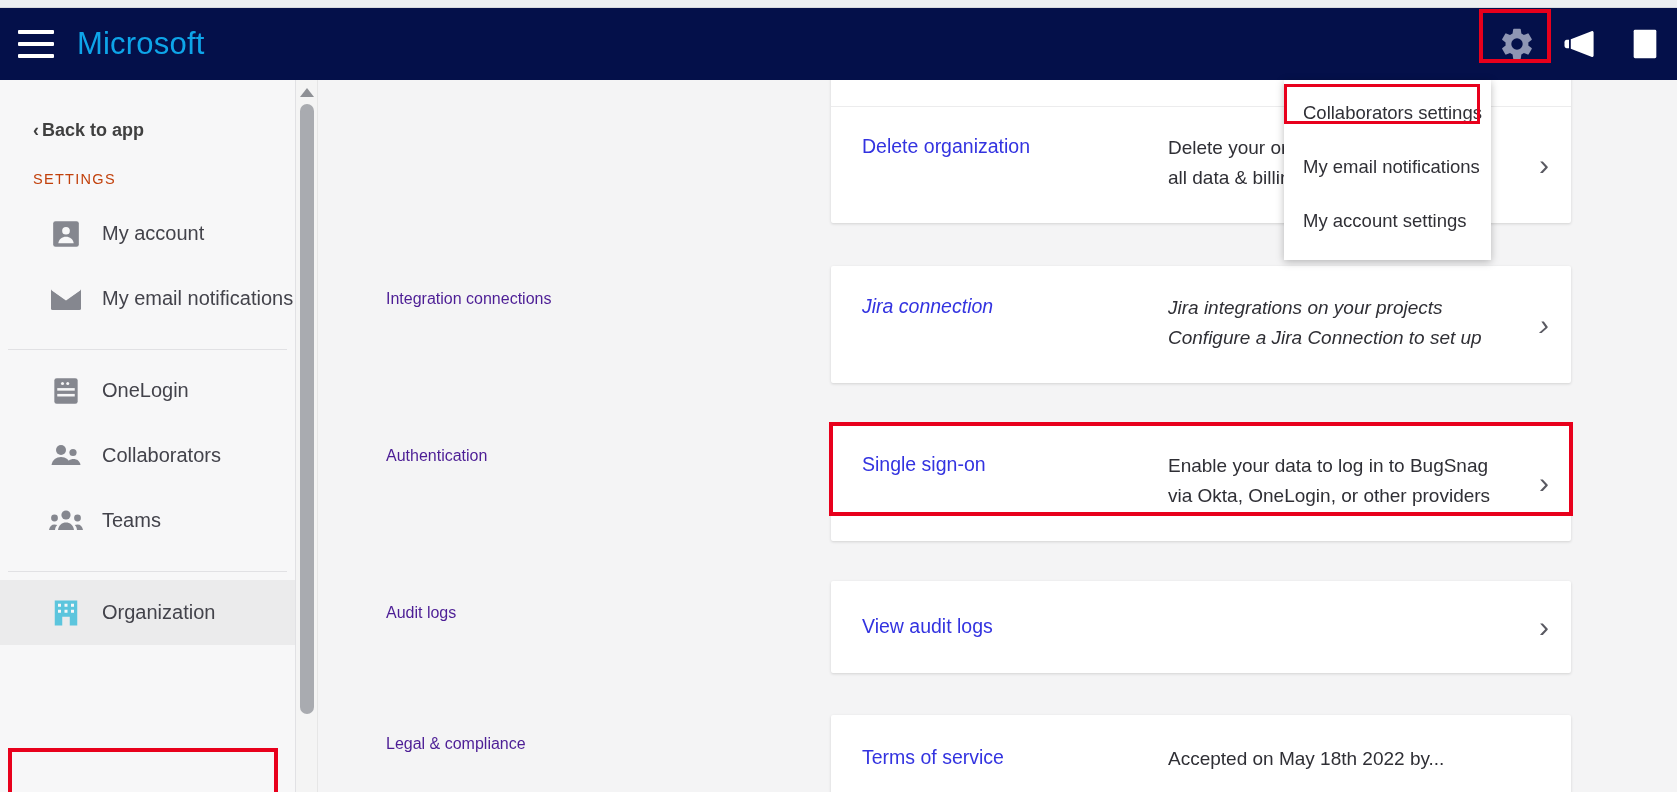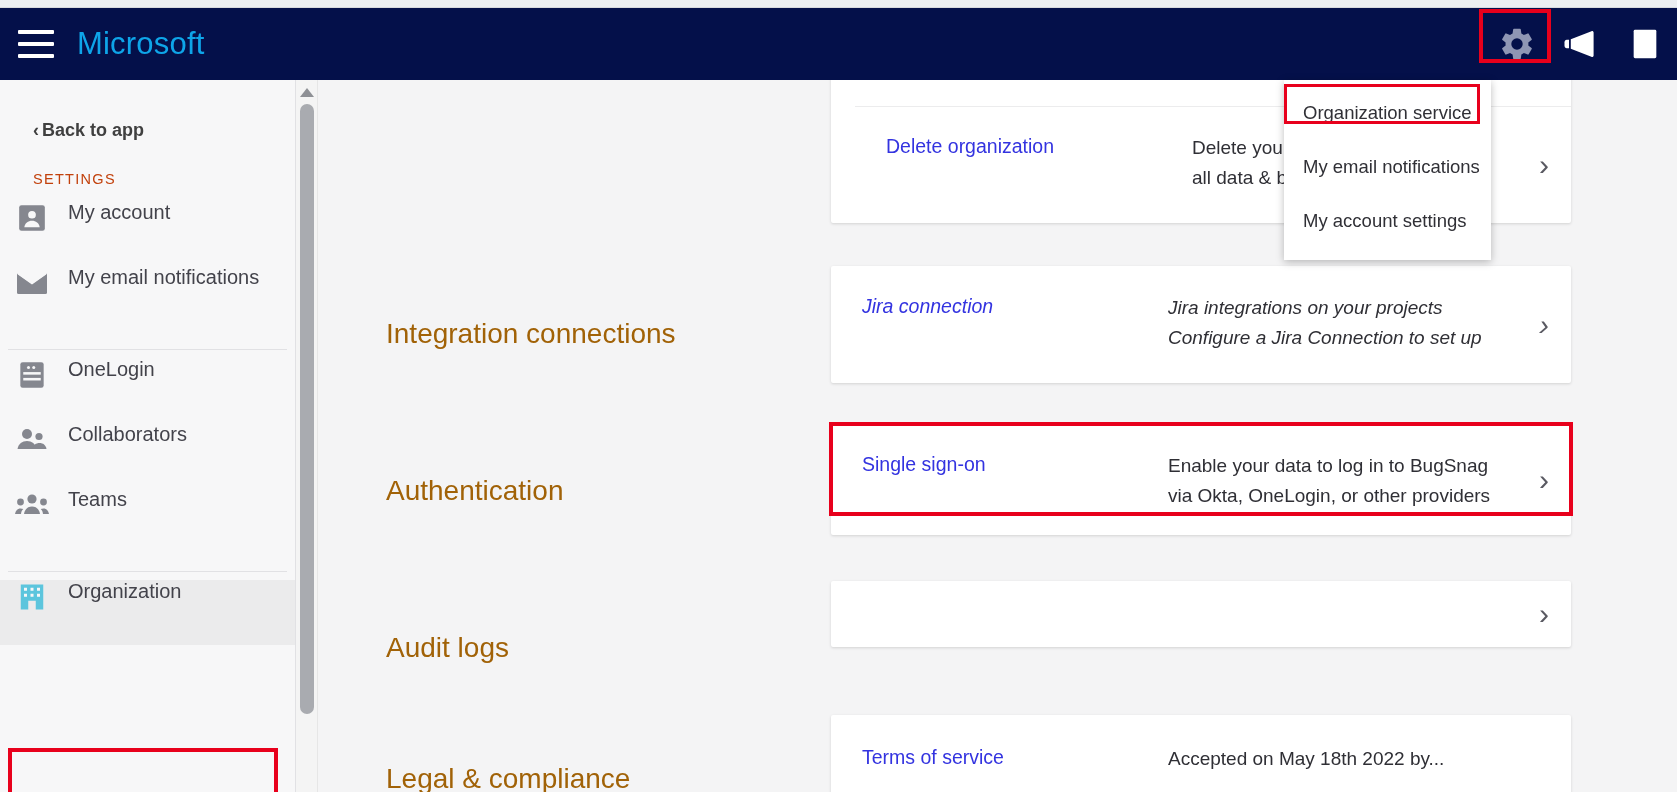--- a/index.html
+++ b/index.html
@@ -58,22 +58,22 @@
     color: #404040; font-size: 18px; font-weight: 700;
     padding: 40px 0 0 33px; cursor: pointer; display: inline-block;
   }
   .back-chev { font-weight: 700; margin-right: 3px; }
   .section-label {
     color: #c2410c; font-size: 14.5px; letter-spacing: 1.3px;
     padding: 30px 0 0 33px; text-transform: uppercase;
   }
   .nav-list { margin-top: 14px; }
   .nav-item {
-    display: flex; height: 65px;
-    padding-left: 15px; cursor: pointer; position: relative;
+    display: flex; align-items: center; height: 65px;
+    padding-left: 49px; cursor: pointer; position: relative;
   }
   .nav-item .ico { width: 34px; height: 34px; flex: 0 0 34px; display:flex; align-items:center; justify-content:center; }
   .nav-item .lbl { margin-left: 19px; font-size: 20px; color: #43434b; }
   .nav-item.active { background: #ebebec; }
   .nav-divider { height: 1px; background: #e1e1e4; margin: 18px 8px 8px 8px; }
   .org-highlight {
     position: absolute; left: 8px; top: 668px; width: 270px; height: 62px;
     border: 4px solid #e8001c; pointer-events: none;
   }
 
@@ -95,21 +95,21 @@
 
   
   .main {
     position: absolute; left: 318px; top: 80px;
     width: 1359px; height: 712px; background: #f4f4f5; overflow: hidden;
   }
   .row {
     position: absolute; left: 0; width: 1359px; display: flex;
   }
   .row-label {
-    width: 445px; font-size: 28px; color: #a16207; padding-left: 68px; margin-top: 28px;
+    width: 445px; font-size: 16px; color: #4c1d95; padding-left: 68px;
   }
   .card {
     position: absolute; left: 513px; width: 740px;
     background: #ffffff;
     box-shadow: 0 1px 3px rgba(0,0,0,.14);
     border-radius: 2px;
   }
   .card-row {
     display: flex; align-items: flex-start; position: relative;
     padding: 22px 0 22px 31px;
@@ -270,21 +270,21 @@
   <div class="org-highlight"></div>
 </div>
 
 <div class="sb-track">
   <div class="sb-up"></div>
   <div class="sb-thumb"></div>
 </div>
 
 <div class="main">
 
-  <div class="card" style="top:-22px;padding-left:24px;">
+  <div class="card" style="top:-22px;">
     <div class="card-row" style="padding-top:4px;padding-bottom:14px;">
       <div class="card-link" style="color:#3333e0;">&nbsp;</div>
       <div class="card-desc">&nbsp;</div>
     </div>
     <div class="card-row" style="padding-top:26px;padding-bottom:30px;">
       <div class="card-link">Delete organization</div>
       <div class="card-desc">
         <div>Delete your organization,</div>
         <div>all data &amp; billing</div>
       </div>
@@ -303,50 +303,51 @@
         <div>Configure a Jira Connection to set up</div>
       </div>
       <span class="chev">›</span>
     </div>
   </div>
 
   <div class="row" style="top:367px;">
     <div class="row-label">Authentication</div>
   </div>
   <div class="card" style="top:344px;">
-    <div class="card-row" style="padding-top:27px;padding-bottom:24px;">
+    <div class="card-row" style="padding-top:27px;padding-bottom:30px;">
       <div class="card-link">Single sign-on</div>
       <div class="card-desc">
         <div>Enable your data to log in to BugSnag</div>
         <div>via Okta, OneLogin, or other providers</div>
       </div>
       <span class="chev">›</span>
     </div>
   </div>
   <div class="card-highlight" style="left:511px; top:342px; width:744px; height:94px;"></div>
 
   <div class="row" style="top:524px;">
     <div class="row-label">Audit logs</div>
   </div>
   <div class="card" style="top:501px;">
     <div class="card-row" style="padding-top:32px;padding-bottom:34px;">
+      <div class="card-link">View audit logs</div>
       <span class="chev">›</span>
     </div>
   </div>
 
   <div class="row" style="top:655px;">
     <div class="row-label">Legal &amp; compliance</div>
   </div>
   <div class="card" style="top:635px; height:80px; overflow:hidden;">
     <div class="card-row" style="padding-top:29px;padding-bottom:30px;">
       <div class="card-link">Terms of service</div>
       <div class="card-desc">Accepted on May 18th 2022 by...</div>
     </div>
   </div>
 
 </div>
 
 <div class="dropdown">
-  <div class="dd-item">Organization service</div>
+  <div class="dd-item">Collaborators settings</div>
   <div class="dd-item">My email notifications</div>
   <div class="dd-item">My account settings</div>
 </div>
 <div class="dd-highlight"></div>
 
 </body></html>

